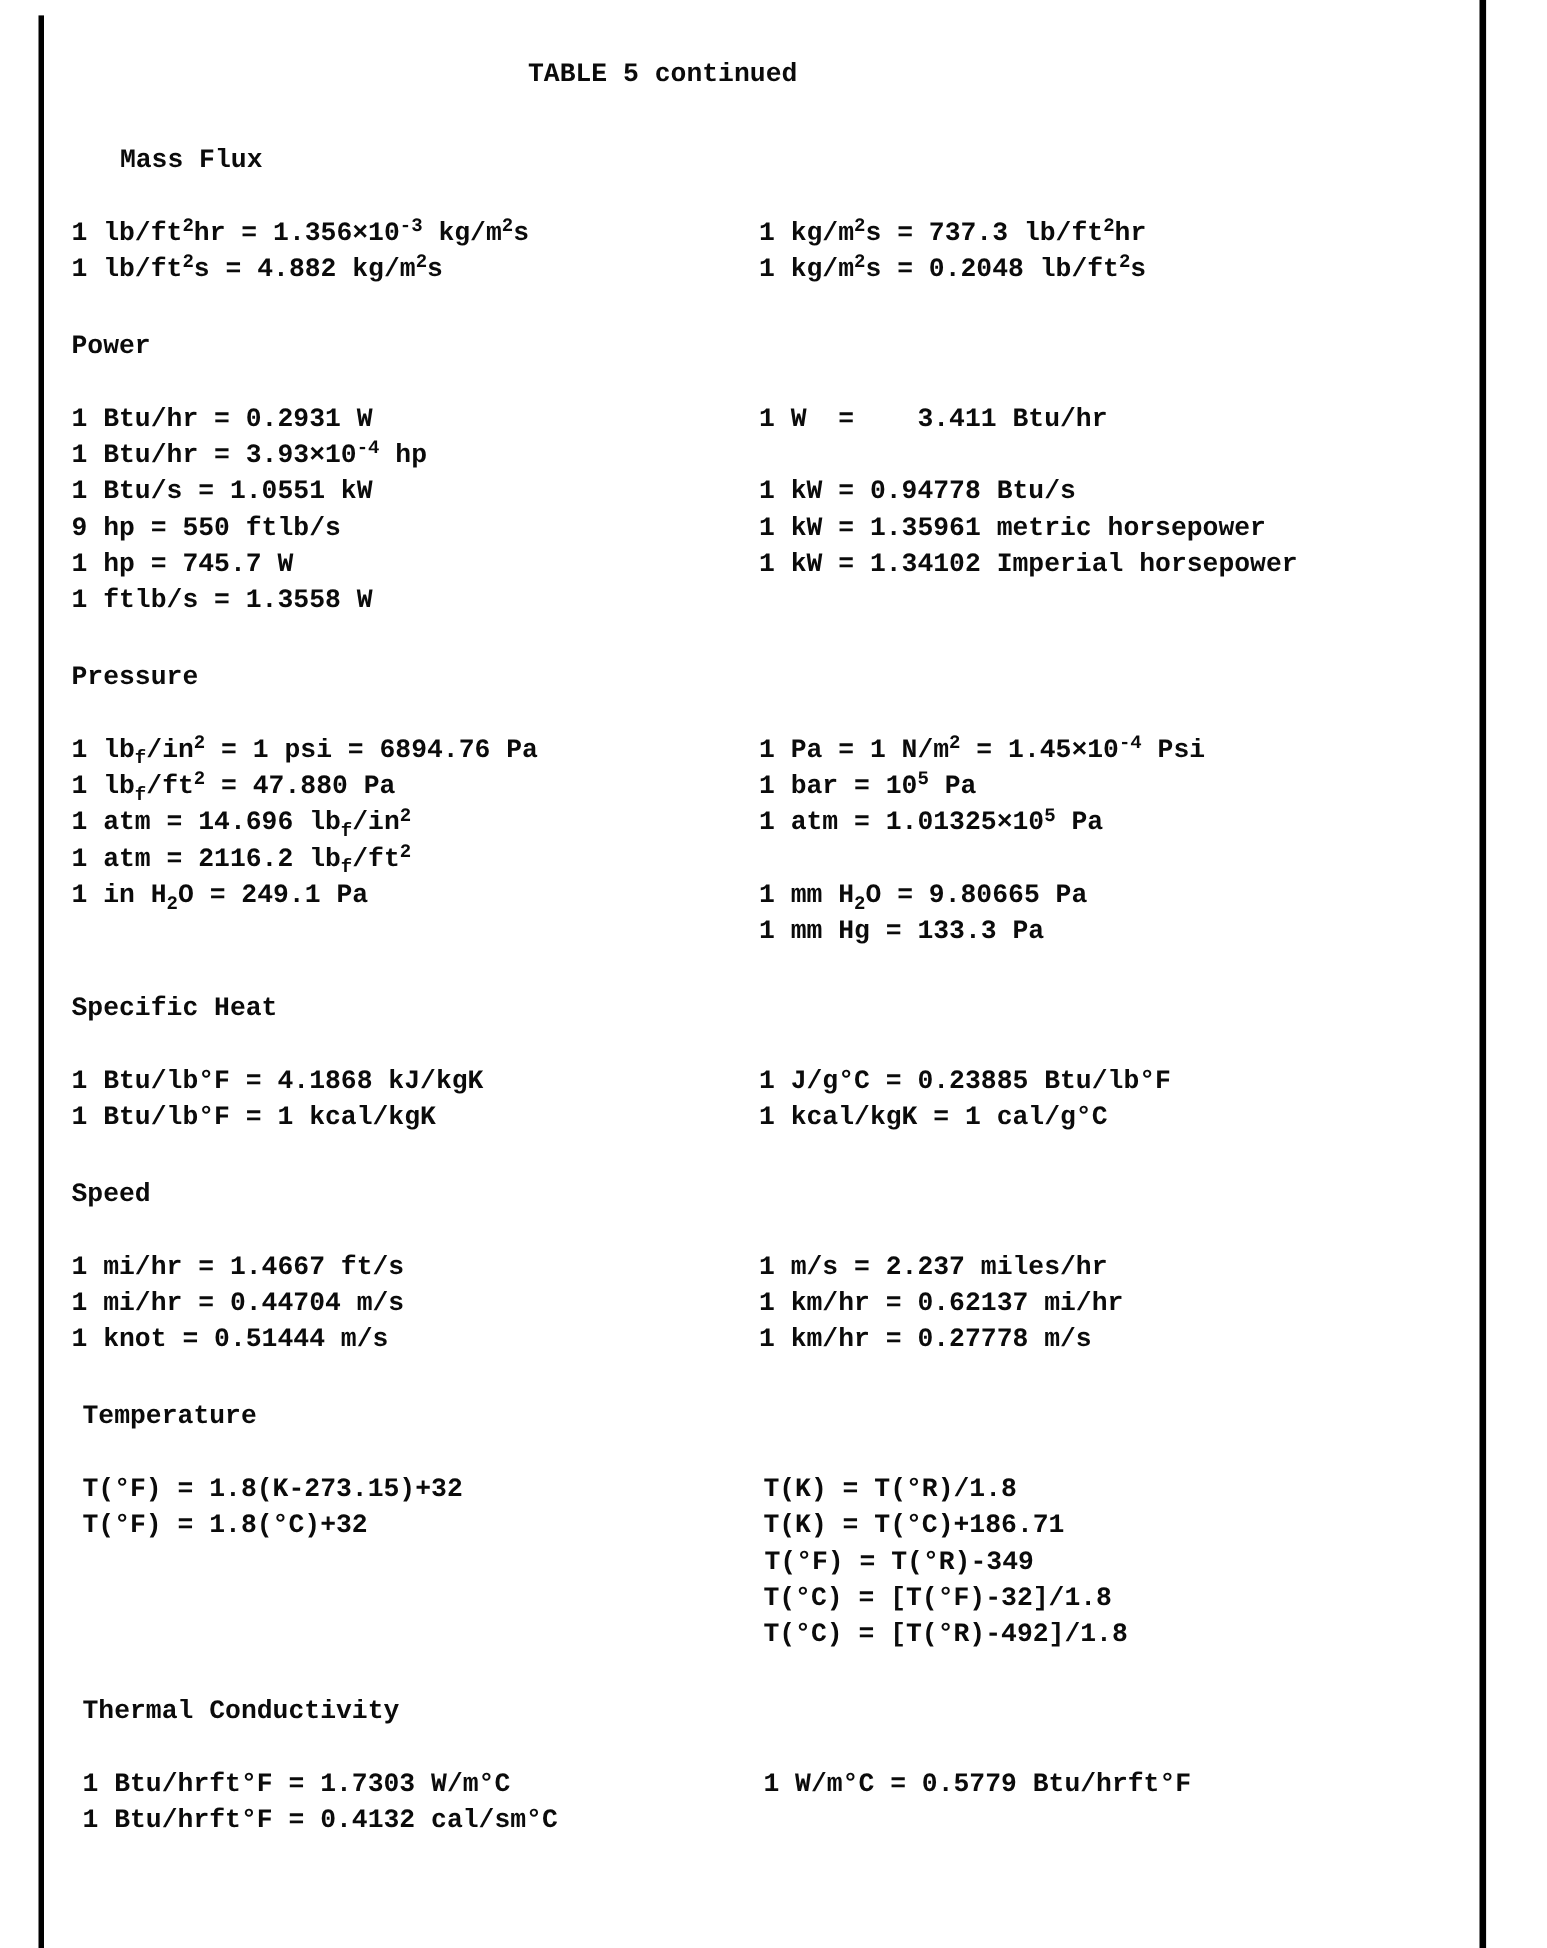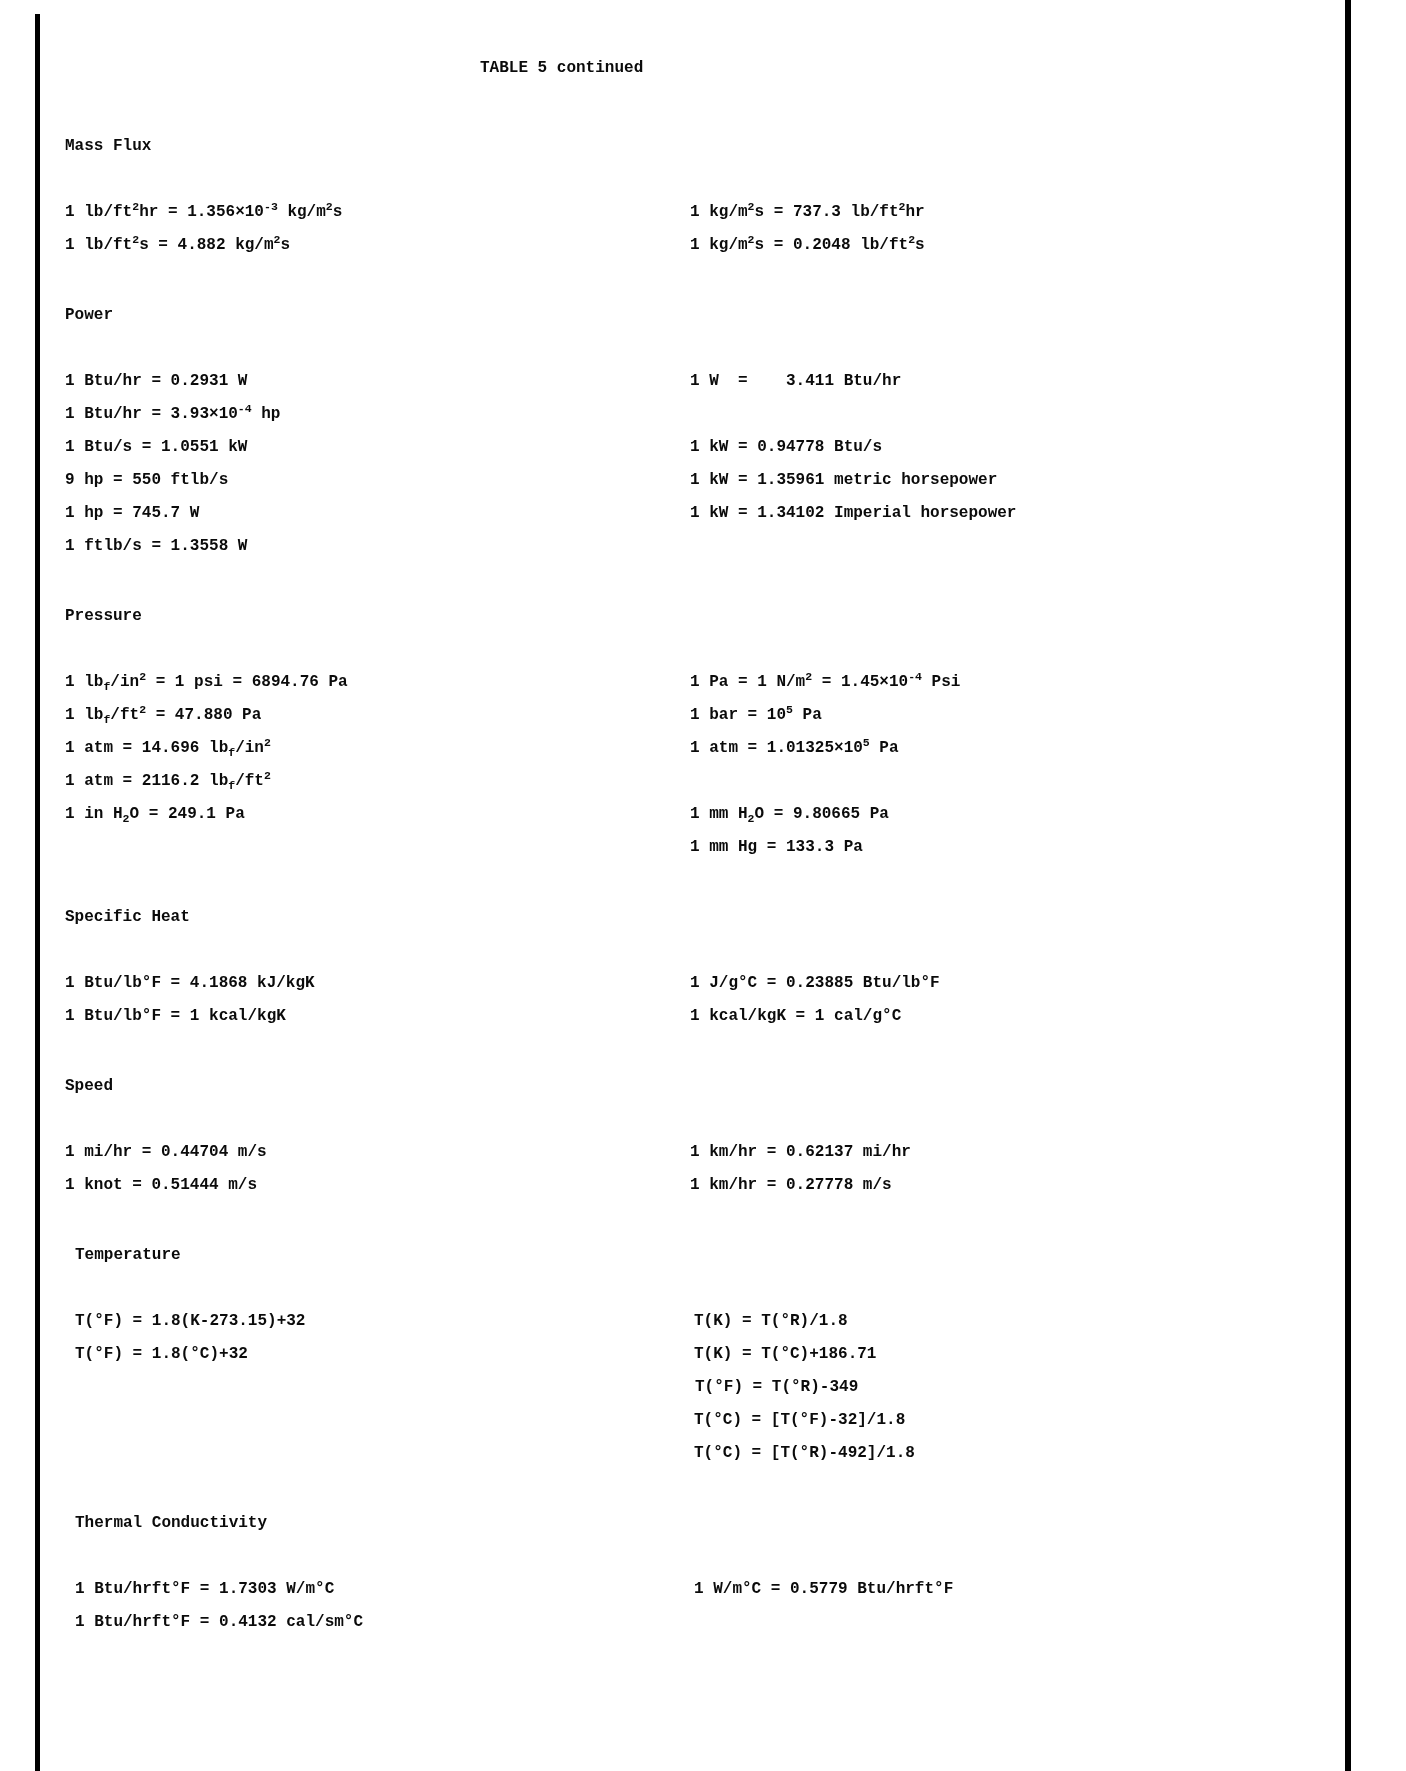--- a/index.html
+++ b/index.html
@@ -10,25 +10,25 @@
     font-family:"Liberation Mono","DejaVu Sans Mono",monospace;
     font-weight:700;
     color:#0b0b0b;
     overflow:hidden;
   }
   .rule{position:absolute;background:#000;}
   .rule-left{left:35px;top:14px;bottom:0;width:5px;}
   .rule-right{left:1345px;top:0;bottom:0;width:6px;}
   .content{
     position:absolute;left:65px;top:52px;width:1245px;
-    font-size:16px;line-height:33px;
+    font-size:24px;line-height:33px;
   }
   .title{white-space:pre;margin-left:415px;}
   .heading{margin-top:37px;margin-bottom:33px;white-space:pre;}
-  .section.first .heading{margin-top:45px;}
+  .section.first .heading{margin-top:45px;margin-left:44px;}
   .row{display:flex;justify-content:flex-end;}
   .cl{flex:0 0 625px;width:625px;white-space:pre;box-sizing:border-box;}
   .cr{flex:1;white-space:pre;}
   .section.indented .heading,
   .section.indented .cl{padding-left:10px;}
   .section.indented .cr{padding-left:4px;}
   sup{font-size:0.72em;line-height:0;position:relative;top:-0.48em;vertical-align:baseline;}
   sub{font-size:0.72em;line-height:0;position:relative;top:0.32em;vertical-align:baseline;}
 </style>
 </head>
@@ -118,20 +118,24 @@
       </div>
       <div class="row">
         <div class="cl">1 Btu/lb°F = 1 kcal/kgK</div>
         <div class="cr">1 kcal/kgK = 1 cal/g°C</div>
       </div>
     </div>
 
     <div class="section">
       <div class="heading">Speed</div>
       <div class="row">
+        <div class="cl">1 mi/hr = 1.4667 ft/s</div>
+        <div class="cr">1 m/s = 2.237 miles/hr</div>
+      </div>
+      <div class="row">
         <div class="cl">1 mi/hr = 0.44704 m/s</div>
         <div class="cr">1 km/hr = 0.62137 mi/hr</div>
       </div>
       <div class="row">
         <div class="cl">1 knot = 0.51444 m/s</div>
         <div class="cr">1 km/hr = 0.27778 m/s</div>
       </div>
     </div>
 
     <div class="section indented">

